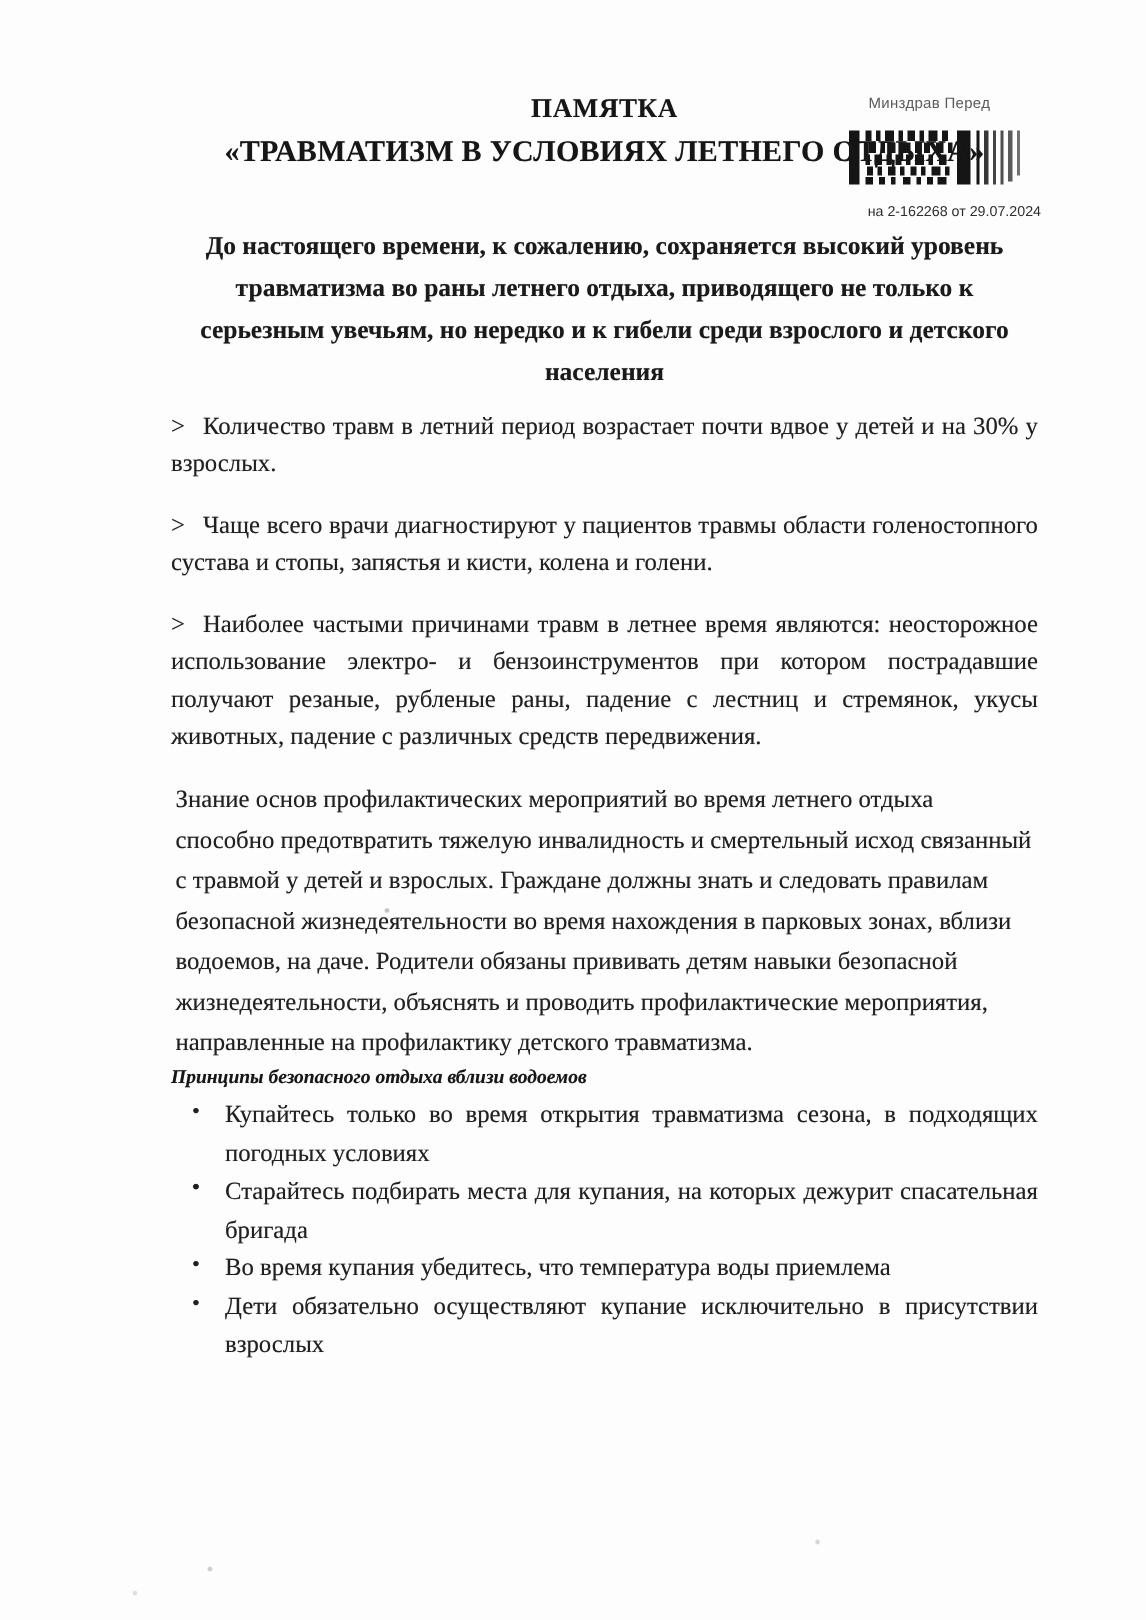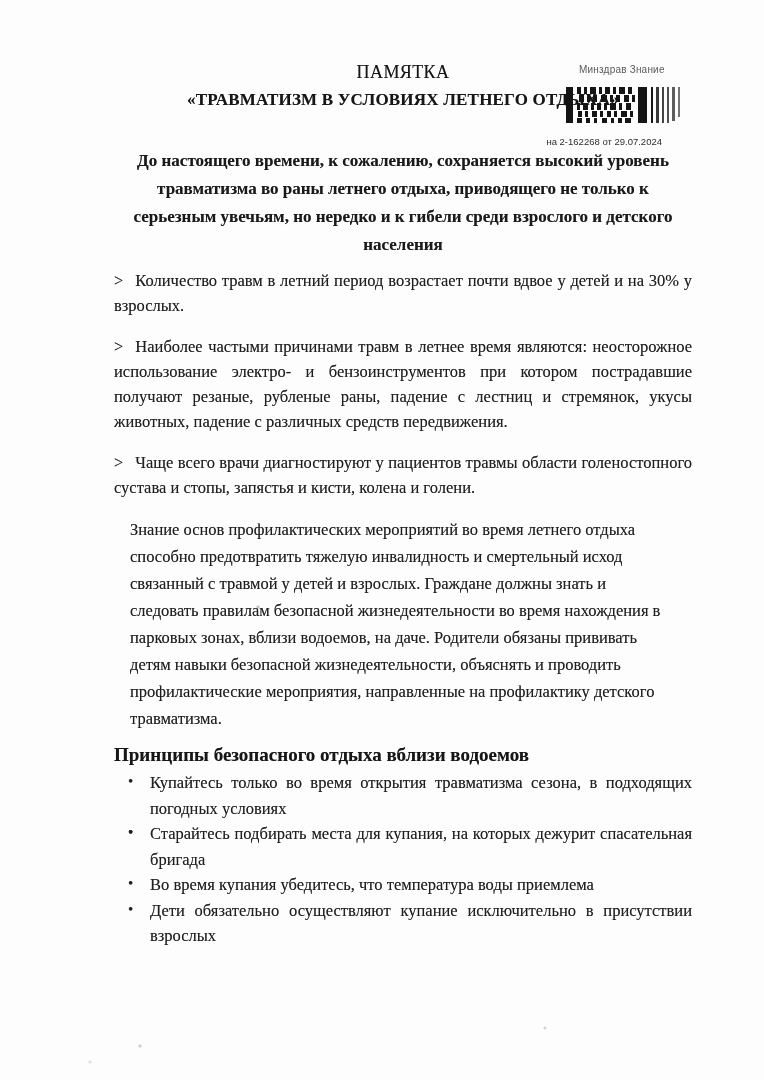--- a/index.html
+++ b/index.html
@@ -24,77 +24,77 @@
 
   
   .stamp-agency {
     position: absolute; left: 579px; top: 64px;
     font-family: "Liberation Sans", sans-serif;
     font-size: 10px; color: #5b5b5b; letter-spacing: 0.2px;
     text-shadow: none;
   }
   .stamp-barcode { position: absolute; left: 566px; top: 86px; }
   .stamp-ref {
-    position: absolute; left: 432px; top: 136px; width: 230px;
+    position: absolute; left: 464px; top: 136px; width: 230px;
     text-align: right;
     font-family: "Liberation Sans", sans-serif;
     font-size: 9.5px; color: #2e2e2e;
     text-shadow: none;
   }
 
   .page-content {
     position: absolute; left: 114px; top: 62px; width: 578px;
   }
   .doc-title1 {
     margin: 0; text-align: center;
-    font-size: 18px; font-weight: normal; color: #161616;
+    font-size: 18px; font-weight: bold; color: #161616;
     letter-spacing: 0.4px;
   }
   .doc-title2 {
     margin: 7px 0 0; text-align: center;
-    font-size: 17px; font-weight: bold; color: #161616;
+    font-size: 20px; font-weight: bold; color: #161616;
     letter-spacing: 0.2px;
   }
   .intro {
     margin: 37px 0 0;
     text-align: center; font-weight: bold;
     font-size: 17px; line-height: 28px; color: #1a1a1a;
   }
   .arrows { margin-top: 9px; }
   .arrow-item {
     margin: 0 0 16px;
     font-size: 16.5px; line-height: 25px;
     text-align: justify;
   }
   .arrow-marker { padding-right: 12px; }
   .body-par {
-    margin: 16px 16px 0;
+    margin: 16px 3px 0;
     font-size: 16.5px; line-height: 27px;
     text-align: left;
   }
   .section-heading {
-    margin: 12px 0 0;
-    font-size: 19px; font-weight: bold; color: #161616;
+    margin: 2px 0 0;
+    font-size: 13px; font-weight: bold; color: #161616; font-style: italic;
   }
   .safety-list {
     margin: 4px 0 0; padding: 0; list-style: none;
   }
   .safety-list li {
     position: relative; padding-left: 36px;
     font-size: 16.5px; line-height: 25.5px;
     text-align: justify;
   }
   .bullet { position: absolute; left: 14px; top: -1px; font-size: 15px; }
 </style>
 </head>
 <body>
 
 <div class="page">
 
-  <div class="stamp-agency">Минздрав Знание</div>
+  <div class="stamp-agency">Минздрав Перед</div>
 
   <svg class="stamp-barcode" width="120" height="40" viewBox="0 0 120 40">
     <g fill="#151515">
       <rect x="0" y="1" width="7" height="36"></rect>
       <rect x="11" y="1" width="4" height="7"></rect>
         <rect x="18" y="1" width="3" height="7"></rect>
         <rect x="24" y="1" width="6" height="7"></rect>
         <rect x="33" y="1" width="3" height="7"></rect>
         <rect x="39" y="1" width="5" height="7"></rect>
         <rect x="47" y="1" width="3" height="7"></rect>
@@ -145,22 +145,22 @@
 
   <div class="page-content">
 
     <h1 class="doc-title1">ПАМЯТКА</h1>
     <h2 class="doc-title2">«ТРАВМАТИЗМ В УСЛОВИЯХ ЛЕТНЕГО ОТДЫХА»</h2>
 
     <p class="intro">До настоящего времени, к сожалению, сохраняется высокий уровень травматизма во раны летнего отдыха, приводящего не только к серьезным увечьям, но нередко и к гибели среди взрослого и детского населения</p>
 
     <div class="arrows">
       <p class="arrow-item"><span class="arrow-marker">&gt;</span><span>Количество травм в летний период возрастает почти вдвое у детей и на 30% у взрослых.</span></p>
+      <p class="arrow-item"><span class="arrow-marker">&gt;</span><span>Чаще всего врачи диагностируют у пациентов травмы области голеностопного сустава и стопы, запястья и кисти, колена и голени.</span></p>
       <p class="arrow-item"><span class="arrow-marker">&gt;</span><span>Наиболее частыми причинами травм в летнее время являются: неосторожное использование электро- и бензоинструментов при котором пострадавшие получают резаные, рубленые раны, падение с лестниц и стремянок, укусы животных, падение с различных средств передвижения.</span></p>
-      <p class="arrow-item"><span class="arrow-marker">&gt;</span><span>Чаще всего врачи диагностируют у пациентов травмы области голеностопного сустава и стопы, запястья и кисти, колена и голени.</span></p>
     </div>
 
     <p class="body-par">Знание основ профилактических мероприятий во время летнего отдыха способно предотвратить тяжелую инвалидность и смертельный исход связанный с травмой у детей и взрослых. Граждане должны знать и следовать правилам безопасной жизнедеятельности во время нахождения в парковых зонах, вблизи водоемов, на даче. Родители обязаны прививать детям навыки безопасной жизнедеятельности, объяснять и проводить профилактические мероприятия, направленные на профилактику детского травматизма.</p>
 
     <h3 class="section-heading">Принципы безопасного отдыха вблизи водоемов</h3>
 
     <ul class="safety-list">
       <li><span class="bullet">•</span><span>Купайтесь только во время открытия травматизма сезона, в подходящих погодных условиях</span></li>
       <li><span class="bullet">•</span></li>
       <li><span class="bullet">•</span><span>Старайтесь подбирать места для купания, на которых дежурит спасательная бригада</span></li>

